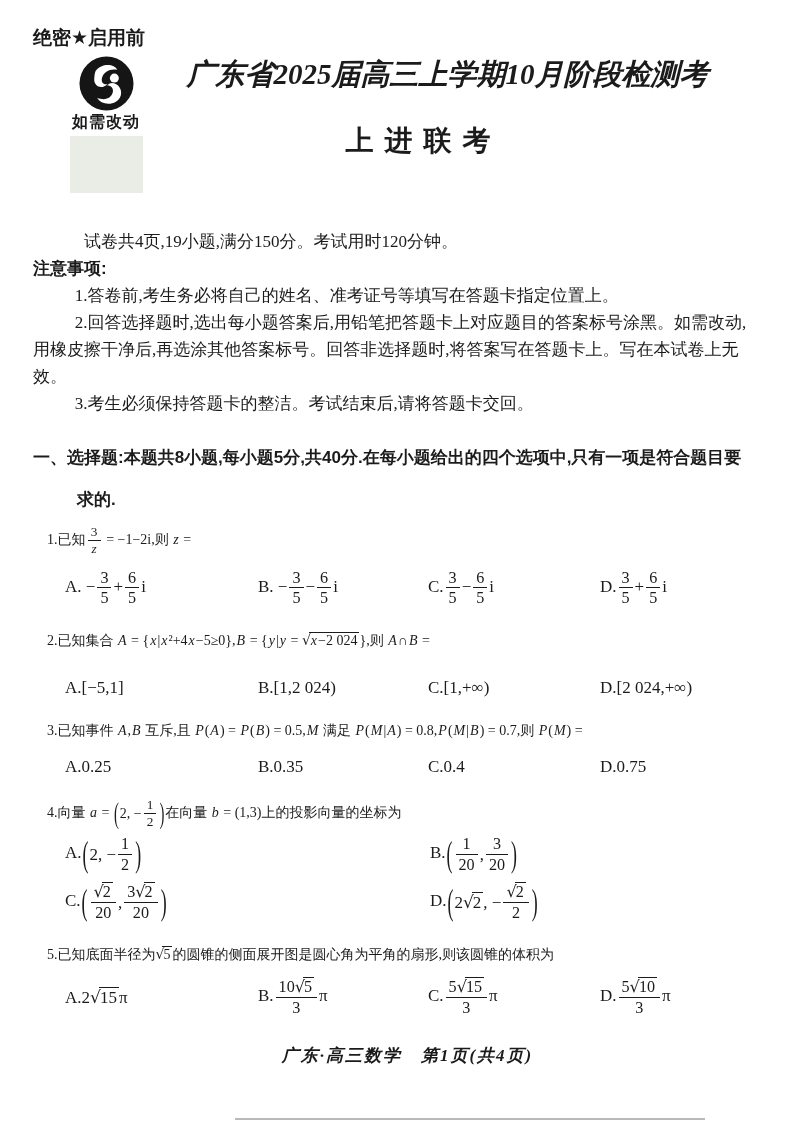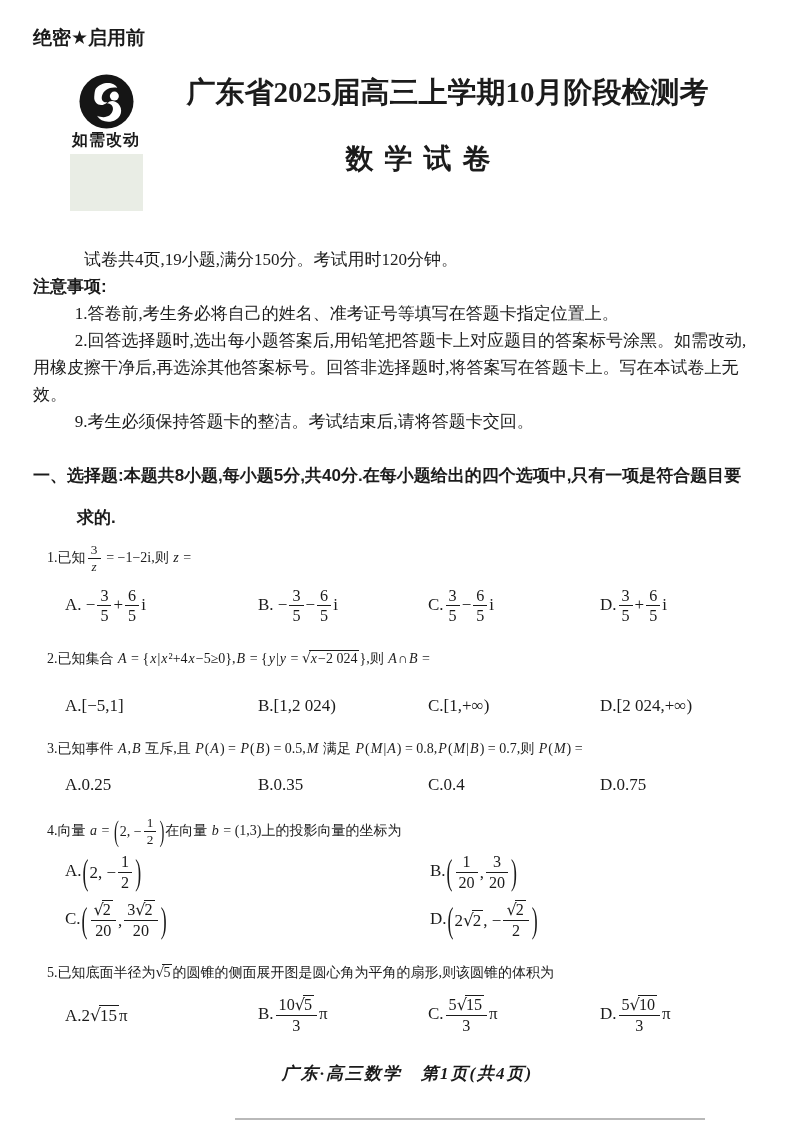--- a/index.html
+++ b/index.html
@@ -20,22 +20,22 @@
   .header { position: relative; height: 152px; }
   .logo { position: absolute; left: 34px; top: 2px; width: 78px; text-align: center; }
   .logo-circle { width: 55px; height: 55px; margin: 0 auto; display: block; }
   .logo-label {
     font-family: "Liberation Sans", "DejaVu Sans", sans-serif;
     font-weight: bold; font-size: 16px; letter-spacing: 1px; line-height: 22px;
     white-space: nowrap;
   }
   .logo-box { width: 73px; height: 57px; margin: 3px auto 0; }
   .exam-title {
-    text-align: center; padding-left: 108px; margin-top: 22px;
-    font-size: 29px; font-weight: bold; line-height: 40px; white-space: nowrap;
+    text-align: center; padding-left: 108px; margin-top: 4px;
+    font-size: 29px; font-weight: bold; line-height: 40px; white-space: nowrap; font-style: italic;
   }
   .subject-title {
     text-align: center; padding-left: 60px; margin-top: 28px;
     font-size: 28px; font-weight: bold; letter-spacing: 11px; line-height: 38px;
   }
 
   
   .summary { margin-top: 22px; text-indent: 3em; font-size: 17px; line-height: 27px; }
   .notice-title {
     font-family: "Liberation Sans", "DejaVu Sans", sans-serif;
@@ -100,28 +100,28 @@
       <svg class="logo-circle" viewBox="0 0 56 56" xmlns="http://www.w3.org/2000/svg">
         <circle cx="28" cy="28" r="27.5" fill="#151515"></circle>
         <path d="M17 15 C23 7 36 7.5 39 14 C32 12.5 25 16 23.5 22 C22 27 25.5 30 29 28.5 C23 35 15 30.5 15.5 23.5 C15.8 20 16 17 17 15 Z" fill="#ffffff"></path>
         <circle cx="36" cy="22.5" r="4.6" fill="#ffffff"></circle>
         <path d="M37.5 28.5 C44.5 32 45 42.5 37.5 46.5 C31 50.5 21.5 48.5 18.5 42.5 C26 46 33.5 43 34.5 36.5 C35.2 32.5 32 29.8 28.5 30.2 C31.5 26.8 34.5 27 37.5 28.5 Z" fill="#ffffff"></path>
       </svg>
       <div class="logo-label">如需改动</div>
       <div class="logo-box" style="background: rgb(233, 237, 229);"></div>
     </div>
     <div class="exam-title">广东省2025届高三上学期10月阶段检测考</div>
-    <div class="subject-title">数学试卷</div>
+    <div class="subject-title">上进联考</div>
   </div>
 
   <p class="summary">试卷共4页,19小题,满分150分。考试用时120分钟。</p>
   <p class="notice-title">注意事项:</p>
   <p class="note">1.答卷前,考生务必将自己的姓名、准考证号等填写在答题卡指定位置上。</p>
   <p class="note">2.回答选择题时,选出每小题答案后,用铅笔把答题卡上对应题目的答案标号涂黑。如需改动,用橡皮擦干净后,再选涂其他答案标号。回答非选择题时,将答案写在答题卡上。写在本试卷上无效。</p>
-  <p class="note">9.考生必须保持答题卡的整洁。考试结束后,请将答题卡交回。</p>
+  <p class="note">3.考生必须保持答题卡的整洁。考试结束后,请将答题卡交回。</p>
 
   <p class="section-header">一、选择题:本题共8小题,每小题5分,共40分.在每小题给出的四个选项中,只有一项是符合题目要求的.</p>
 
   <div class="q" id="q1">
     <div class="stem">1.已知<span class="frac"><span class="fn">3</span><span class="fd"><span class="vi">z</span></span></span> = −1−2i,则 <span class="vi">z</span> =</div>
     <div class="opts opts4">
       <span class="opt">A. −<span class="frac"><span class="fn">3</span><span class="fd">5</span></span>+<span class="frac"><span class="fn">6</span><span class="fd">5</span></span>i</span>
       <span class="opt">B. −<span class="frac"><span class="fn">3</span><span class="fd">5</span></span>−<span class="frac"><span class="fn">6</span><span class="fd">5</span></span>i</span>
       <span class="opt">C.<span class="frac"><span class="fn">3</span><span class="fd">5</span></span>−<span class="frac"><span class="fn">6</span><span class="fd">5</span></span>i</span>
       <span class="opt">D.<span class="frac"><span class="fn">3</span><span class="fd">5</span></span>+<span class="frac"><span class="fn">6</span><span class="fd">5</span></span>i</span>

